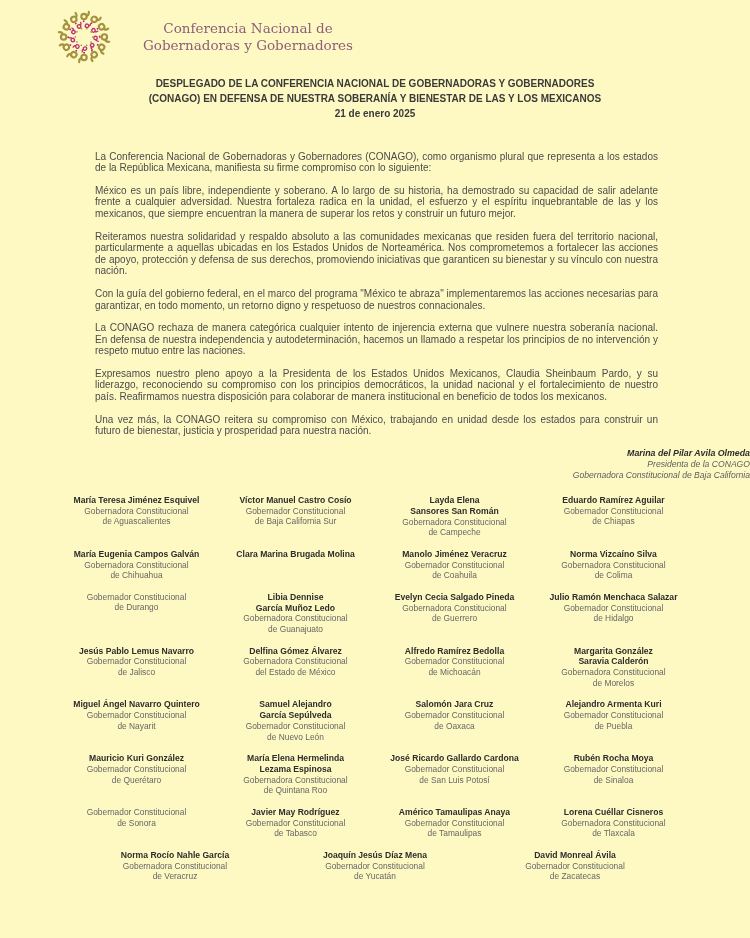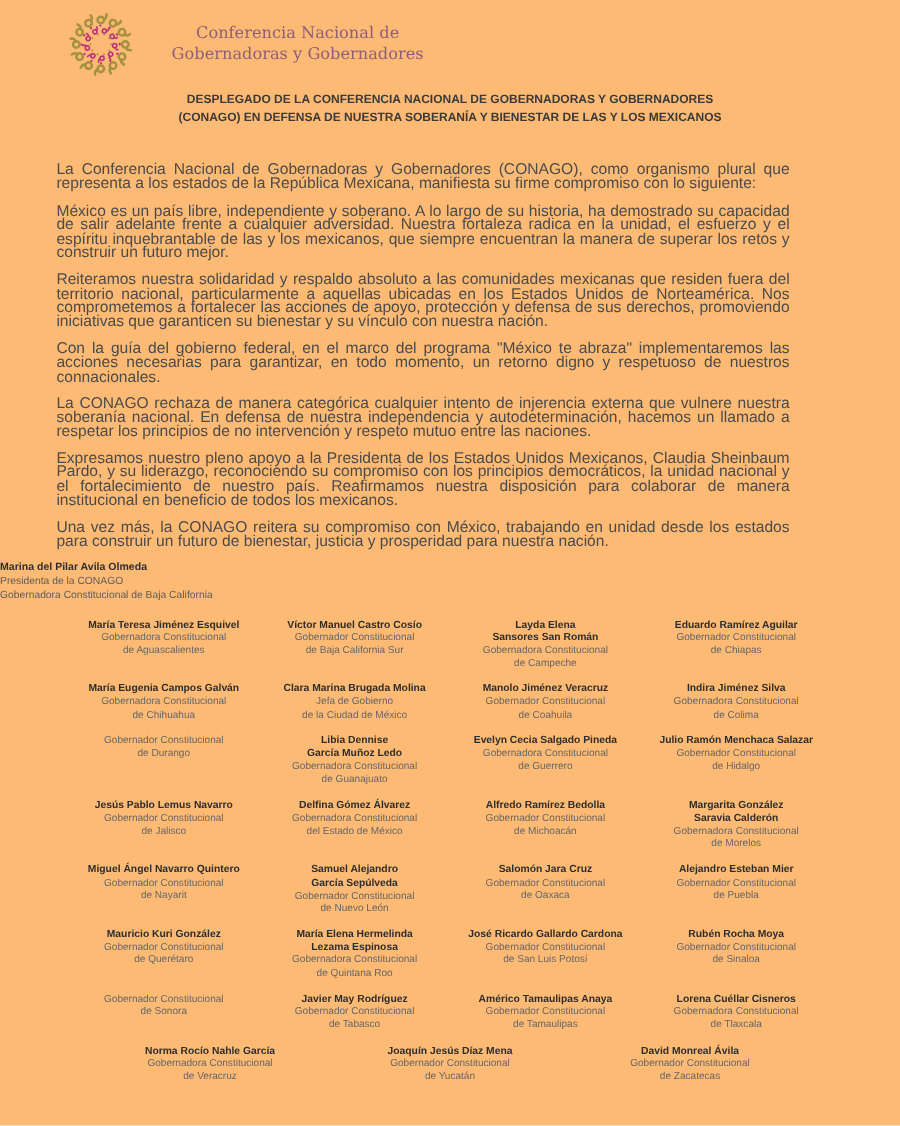--- a/index.html
+++ b/index.html
@@ -1,20 +1,20 @@
 <!DOCTYPE html>
 <html lang="es"><head>
 <meta charset="utf-8">
 <style>
   html,body{margin:0;padding:0;background:#ffffff;}
   .page{
     position:relative;
     width:750px;height:938px;
     margin:0 auto;
-    background:#fdba74;
+    background:#fef9c3;
     overflow:hidden;
     font-family:"Liberation Sans", sans-serif;
     -webkit-font-smoothing:antialiased;
   }
   
   .hdr{display:flex;align-items:center;padding:8px 0 0 55px;}
   .logo-svg{width:58px;height:58px;display:block;}
   .wordmark{
     margin-left:30px;
     text-align:center;
@@ -27,37 +27,37 @@
   .title{
     margin:10px 60px 0 60px;
     text-align:center;
     font-weight:bold;
     font-size:10px;
     line-height:1.52;
     color:#3a3a3a;
   }
   
   .bodytext{
-    margin:29px 92px 0 47px;
+    margin:29px 92px 0 95px;
     text-align:justify;
-    font-size:13px;
+    font-size:10px;
     line-height:11.6px;
     color:#4b4b4b;
   }
   .bodytext p{margin:0 0 11px 0;}
   
   .salutation{
     margin-top:15px;
     text-align:center;
     font-weight:bold;
     font-size:9.5px;
     letter-spacing:4px;
     color:#2e2e2e;
   }
-  .president{text-align:left;line-height:1.28;}
+  .president{text-align:right;line-height:1.28;font-style:italic;}
   .president .s-name{font-weight:bold;font-size:8.8px;color:#2d2d2d;}
   .president .s-role{font-size:8.6px;color:#5d5d5d;}
   
   .signers{
     width:622px;
     margin:14px auto 0 auto;
     display:grid;
     grid-template-columns:repeat(4,1fr);
     column-gap:14px;
     row-gap:11px;
@@ -122,20 +122,21 @@
     </svg>
     <div class="wordmark">
       <div>Conferencia Nacional de</div>
       <div>Gobernadoras y Gobernadores</div>
     </div>
   </div>
 
   <div class="title">
     <div>DESPLEGADO DE LA CONFERENCIA NACIONAL DE GOBERNADORAS Y GOBERNADORES</div>
     <div>(CONAGO) EN DEFENSA DE NUESTRA SOBERANÍA Y BIENESTAR DE LAS Y LOS MEXICANOS</div>
+    <div>21 de enero 2025</div>
   </div>
 
   <div class="bodytext">
     <p>La Conferencia Nacional de Gobernadoras y Gobernadores (CONAGO), como organismo plural que representa a los estados de la República Mexicana, manifiesta su firme compromiso con lo siguiente:</p>
     <p>México es un país libre, independiente y soberano. A lo largo de su historia, ha demostrado su capacidad de salir adelante frente a cualquier adversidad. Nuestra fortaleza radica en la unidad, el esfuerzo y el espíritu inquebrantable de las y los mexicanos, que siempre encuentran la manera de superar los retos y construir un futuro mejor.</p>
     <p>Reiteramos nuestra solidaridad y respaldo absoluto a las comunidades mexicanas que residen fuera del territorio nacional, particularmente a aquellas ubicadas en los Estados Unidos de Norteamérica. Nos comprometemos a fortalecer las acciones de apoyo, protección y defensa de sus derechos, promoviendo iniciativas que garanticen su bienestar y su vínculo con nuestra nación.</p>
     <p>Con la guía del gobierno federal, en el marco del programa "México te abraza" implementaremos las acciones necesarias para garantizar, en todo momento, un retorno digno y respetuoso de nuestros connacionales.</p>
     <p>La CONAGO rechaza de manera categórica cualquier intento de injerencia externa que vulnere nuestra soberanía nacional. En defensa de nuestra independencia y autodeterminación, hacemos un llamado a respetar los principios de no intervención y respeto mutuo entre las naciones.</p>
     <p>Expresamos nuestro pleno apoyo a la Presidenta de los Estados Unidos Mexicanos, Claudia Sheinbaum Pardo, y su liderazgo, reconociendo su compromiso con los principios democráticos, la unidad nacional y el fortalecimiento de nuestro país. Reafirmamos nuestra disposición para colaborar de manera institucional en beneficio de todos los mexicanos.</p>
     <p>Una vez más, la CONAGO reitera su compromiso con México, trabajando en unidad desde los estados para construir un futuro de bienestar, justicia y prosperidad para nuestra nación.</p>
@@ -170,30 +171,28 @@
         <div class="s-role">Gobernador Constitucional
 de Chiapas</div>
       </div>
       <div class="cell">
         <div class="s-name">María Eugenia Campos Galván</div>
         <div class="s-role">Gobernadora Constitucional
 de Chihuahua</div>
       </div>
       <div class="cell">
         <div class="s-name">Clara Marina Brugada Molina</div>
-        <div class="s-role">Jefa de Gobierno
-de la Ciudad de México</div>
       </div>
       <div class="cell">
         <div class="s-name">Manolo Jiménez Veracruz</div>
         <div class="s-role">Gobernador Constitucional
 de Coahuila</div>
       </div>
       <div class="cell">
-        <div class="s-name">Indira Jiménez Silva</div>
+        <div class="s-name">Norma Vizcaíno Silva</div>
         <div class="s-role">Gobernadora Constitucional
 de Colima</div>
       </div>
       <div class="cell">
         <div class="s-role">Gobernador Constitucional
 de Durango</div>
       </div>
       <div class="cell">
         <div class="s-name">Libia Dennise
 García Muñoz Ledo</div>
@@ -241,21 +240,21 @@
 García Sepúlveda</div>
         <div class="s-role">Gobernador Constitucional
 de Nuevo León</div>
       </div>
       <div class="cell">
         <div class="s-name">Salomón Jara Cruz</div>
         <div class="s-role">Gobernador Constitucional
 de Oaxaca</div>
       </div>
       <div class="cell">
-        <div class="s-name">Alejandro Esteban Mier</div>
+        <div class="s-name">Alejandro Armenta Kuri</div>
         <div class="s-role">Gobernador Constitucional
 de Puebla</div>
       </div>
       <div class="cell">
         <div class="s-name">Mauricio Kuri González</div>
         <div class="s-role">Gobernador Constitucional
 de Querétaro</div>
       </div>
       <div class="cell">
         <div class="s-name">María Elena Hermelinda

